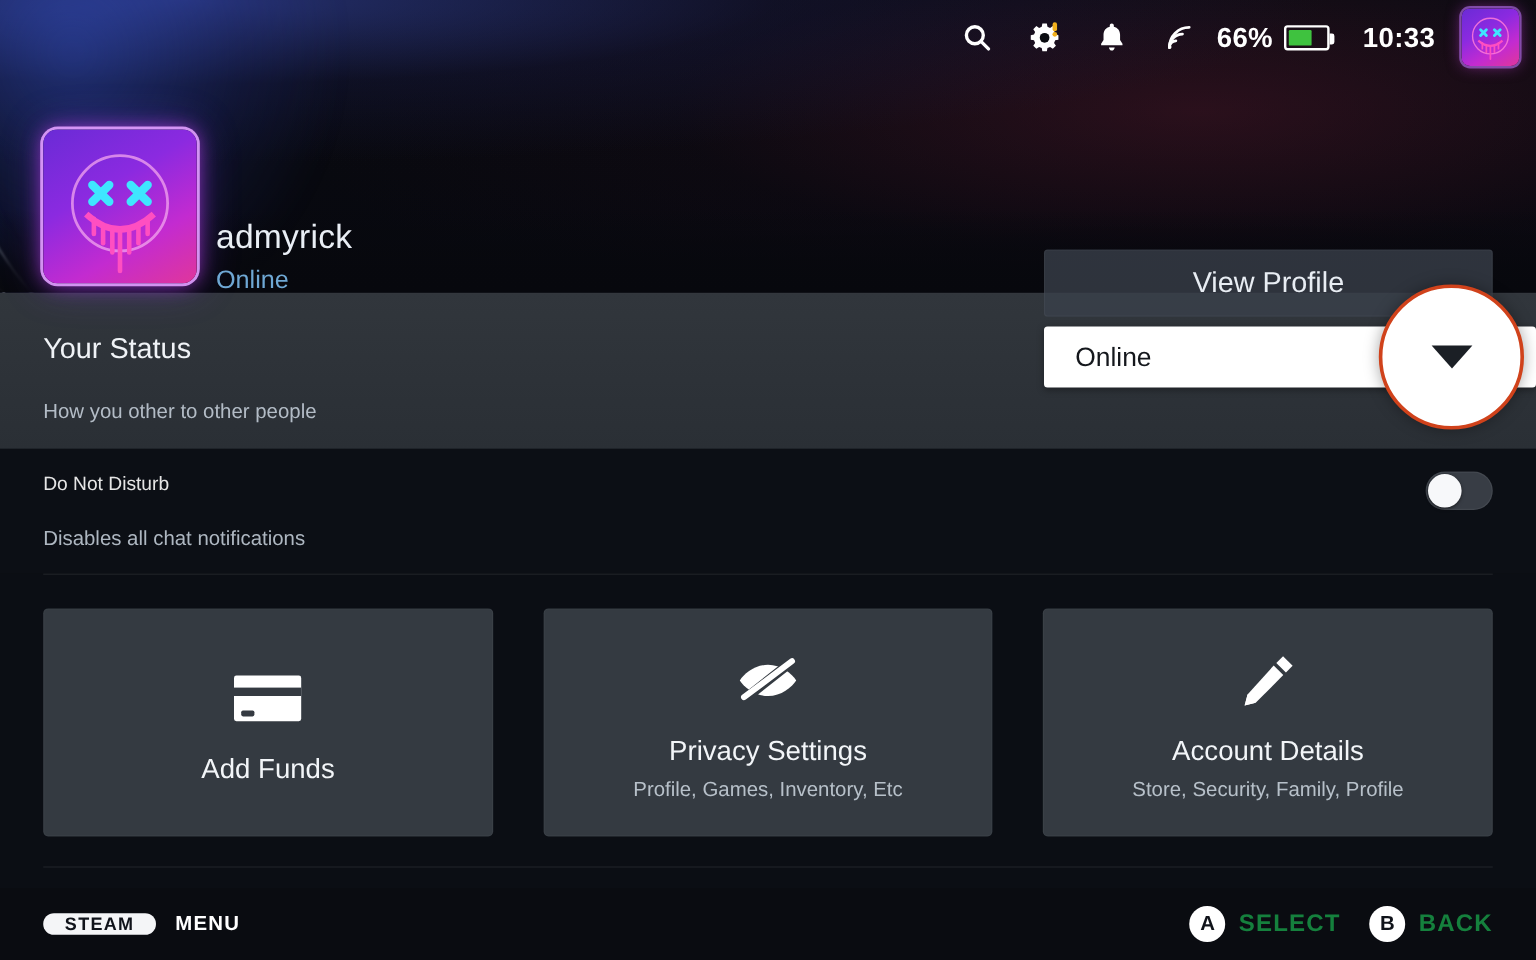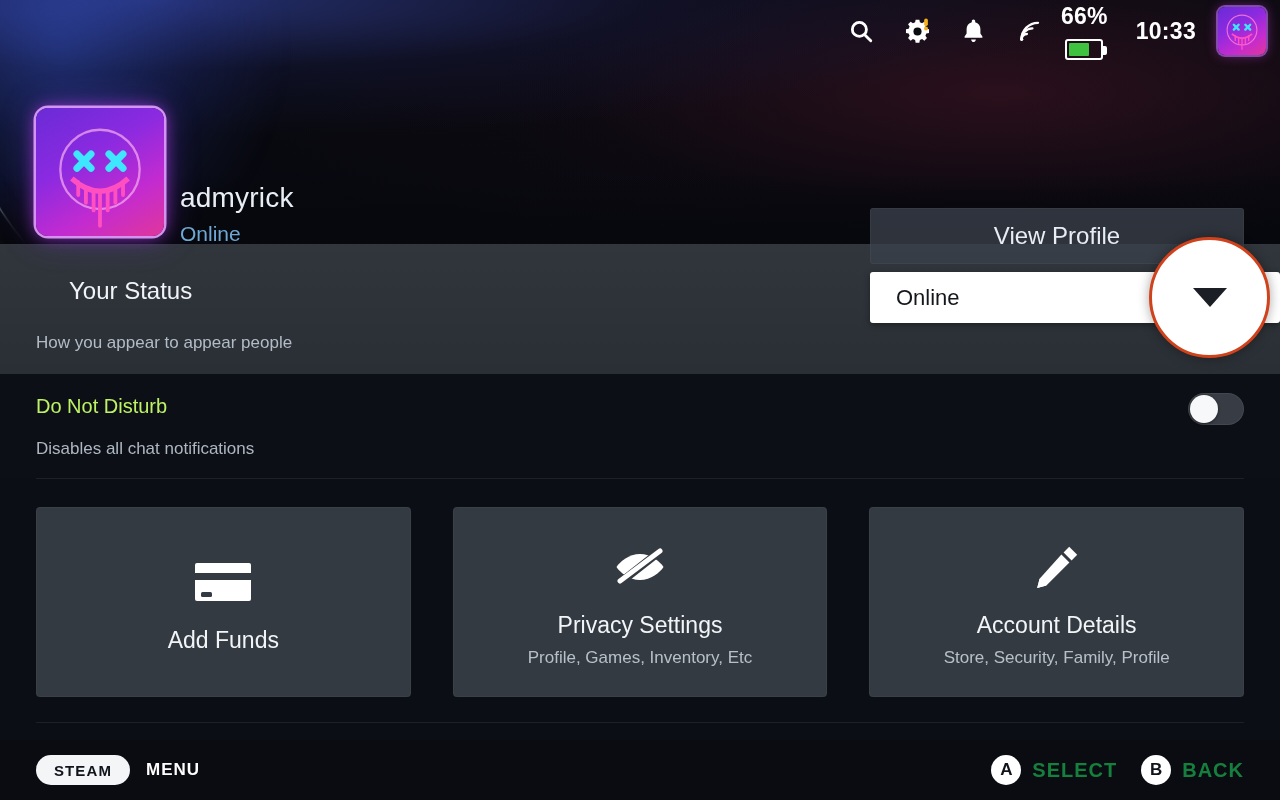--- a/index.html
+++ b/index.html
@@ -69,21 +69,21 @@
     position:absolute; right:0; top:0; height:62px;
     display:flex; align-items:center; gap:0;
     padding-right:14px;
     z-index:6;
   }
   .sb-item { display:flex; align-items:center; justify-content:center; height:62px; }
   .sb-search { width:56px; }
   .sb-gear   { width:56px; }
   .sb-bell   { width:56px; }
   .sb-wifi   { width:58px; }
-  .sb-batt   { display:flex; align-items:center; gap:9px; padding:0 6px 0 2px;flex-direction:column; }
+  .sb-batt   { display:flex; align-items:center; gap:9px; padding:0 6px 0 2px; }
   .sb-pct { color:#fff; font-size:23px; font-weight:700; letter-spacing:.2px; }
   .sb-time { color:#fff; font-size:23px; font-weight:700; letter-spacing:.3px; padding:0 18px 0 22px; }
 
   .batt-shell {
     position:relative; width:38px; height:21px;
     border:2.5px solid #fff; border-radius:3px;
     display:flex; align-items:center; padding:2px;
   }
   .batt-shell::after{
     content:""; position:absolute; right:-6px; top:5px;
@@ -123,21 +123,21 @@
     display:flex; align-items:center; justify-content:center;
     box-shadow:inset 0 0 0 1px rgba(255,255,255,.04);
   }
 
   
   .row-status {
     position:absolute; left:0; top:244px; width:1280px; height:130px;
     background:linear-gradient(180deg,#31363c 0%, #2d3238 55%, #2a2f35 100%);
     border-top:1px solid rgba(255,255,255,.045);
   }
-  .row-status .label { position:absolute; left:36px; top:32px; color:#f0f3f7; font-size:24px;margin-left:33px; }
+  .row-status .label { position:absolute; left:36px; top:32px; color:#f0f3f7; font-size:24px; }
   .row-status .sub   { position:absolute; left:36px; top:88px; color:#b3bcc6; font-size:17px; }
 
   .status-select {
     position:absolute; left:870px; top:272px; width:410px; height:51px;
     background:#fff; border-radius:3px;
     display:flex; align-items:center;
     z-index:8;
     box-shadow:0 2px 6px rgba(0,0,0,.35);
   }
   .status-select .val { padding-left:26px; color:#14171c; font-size:22px; }
@@ -156,21 +156,21 @@
     border-left:17px solid transparent;
     border-right:17px solid transparent;
     border-top:19px solid #1b1f25;
   }
 
   
   .row-dnd {
     position:absolute; left:0; top:374px; width:1280px; height:104px;
     background:#0c0f15;
   }
-  .row-dnd .label { position:absolute; left:36px; top:21px; color:#bef264; font-size:20px; }
+  .row-dnd .label { position:absolute; left:36px; top:21px; color:#e5e5e5; font-size:16px; }
   .row-dnd .sub   { position:absolute; left:36px; top:65px; color:#aeb7c1; font-size:17px; }
 
   .toggle {
     position:absolute; right:36px; top:393px;
     width:56px; height:32px; border-radius:16px;
     background:#383d45;
     box-shadow:inset 0 0 0 1px rgba(255,255,255,.06);
     z-index:7;
   }
   .toggle .knob {
@@ -196,21 +196,21 @@
   .card.no-sub .title { margin-bottom:0; }
 
   
   .footer {
     position:absolute; left:0; bottom:0; width:1280px; height:60px;
     background:#0a0c11;
     display:flex; align-items:center;
   }
   .steam-pill {
     margin-left:36px; background:#f4f5f7; color:#10131a;
-    border-radius:16px; height:30px; padding:0 18px;
+    border-radius:16px; height:18px; padding:0 18px;
     display:flex; align-items:center;
     font-size:15px; font-weight:700; letter-spacing:1.1px;
   }
   .menu-lbl { margin-left:16px; color:#fff; font-size:17px; font-weight:700; letter-spacing:1px; }
   .footer-right { margin-left:auto; margin-right:36px; display:flex; align-items:center; gap:24px; }
   .btn-hint { display:flex; align-items:center; gap:11px; }
   .btn-circle {
     width:30px; height:30px; border-radius:50%; background:#fff; color:#10131a;
     display:flex; align-items:center; justify-content:center;
     font-size:17px; font-weight:700;
@@ -323,21 +323,21 @@
         </svg>
       </div>
     </div>
     <div class="uname">admyrick</div>
     <div class="ustate">Online</div>
     <div class="view-profile">View Profile</div>
   </div>
 
   <div class="row-status">
     <div class="label">Your Status</div>
-    <div class="sub">How you appear to appear people</div>
+    <div class="sub">How you other to other people</div>
   </div>
 
   <div class="status-select">
     <span class="val">Online</span>
   </div>
   <div class="select-focus" style="border-color: rgb(208, 66, 27);">
     <span class="caret-down"></span>
   </div>
 
   <div class="row-dnd">

